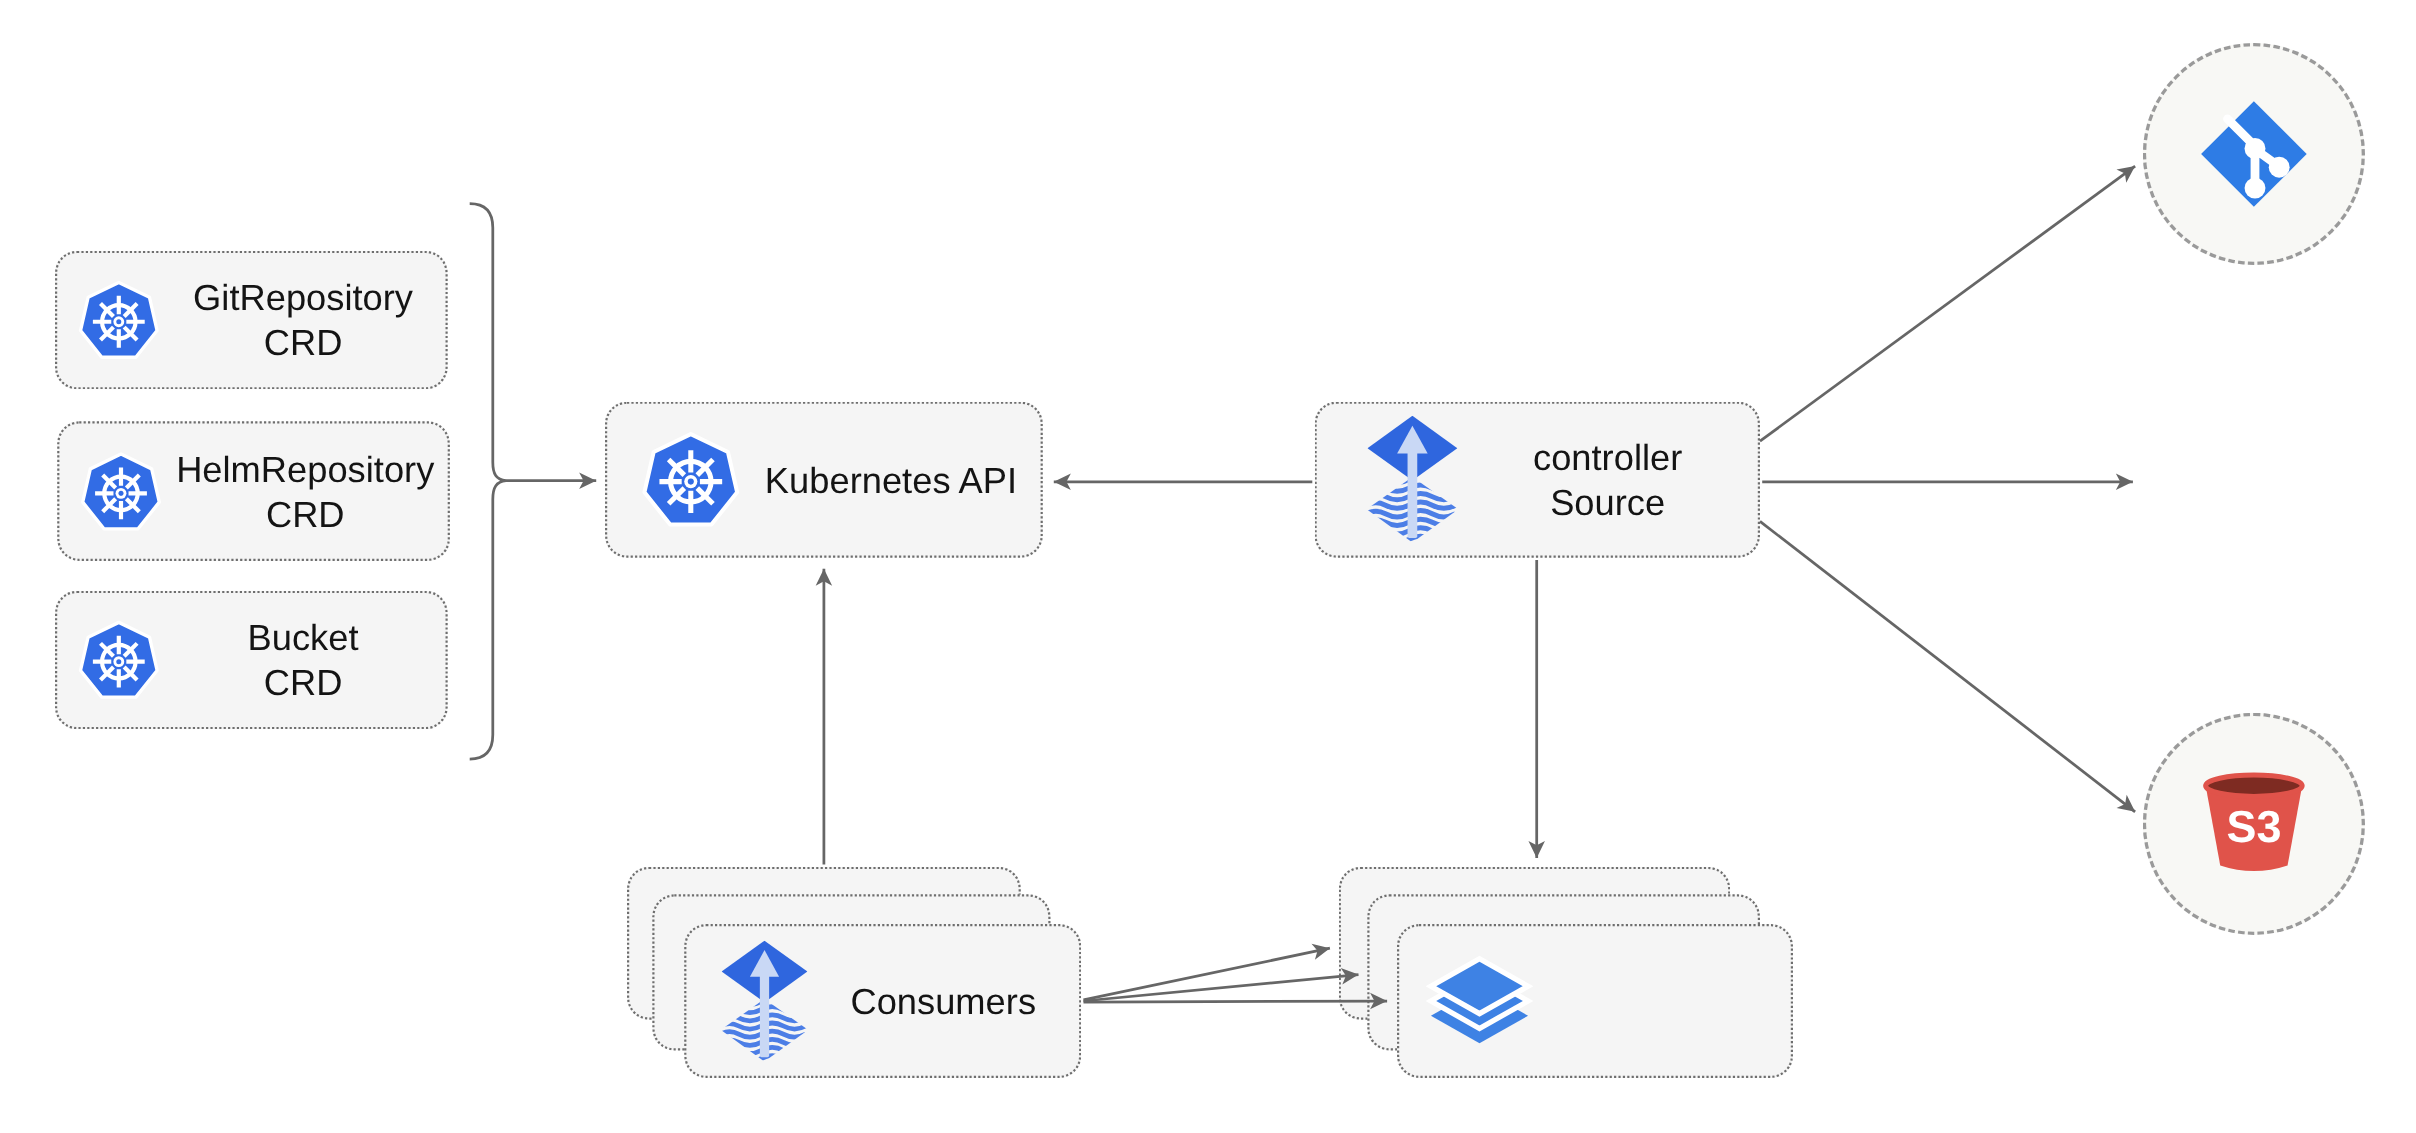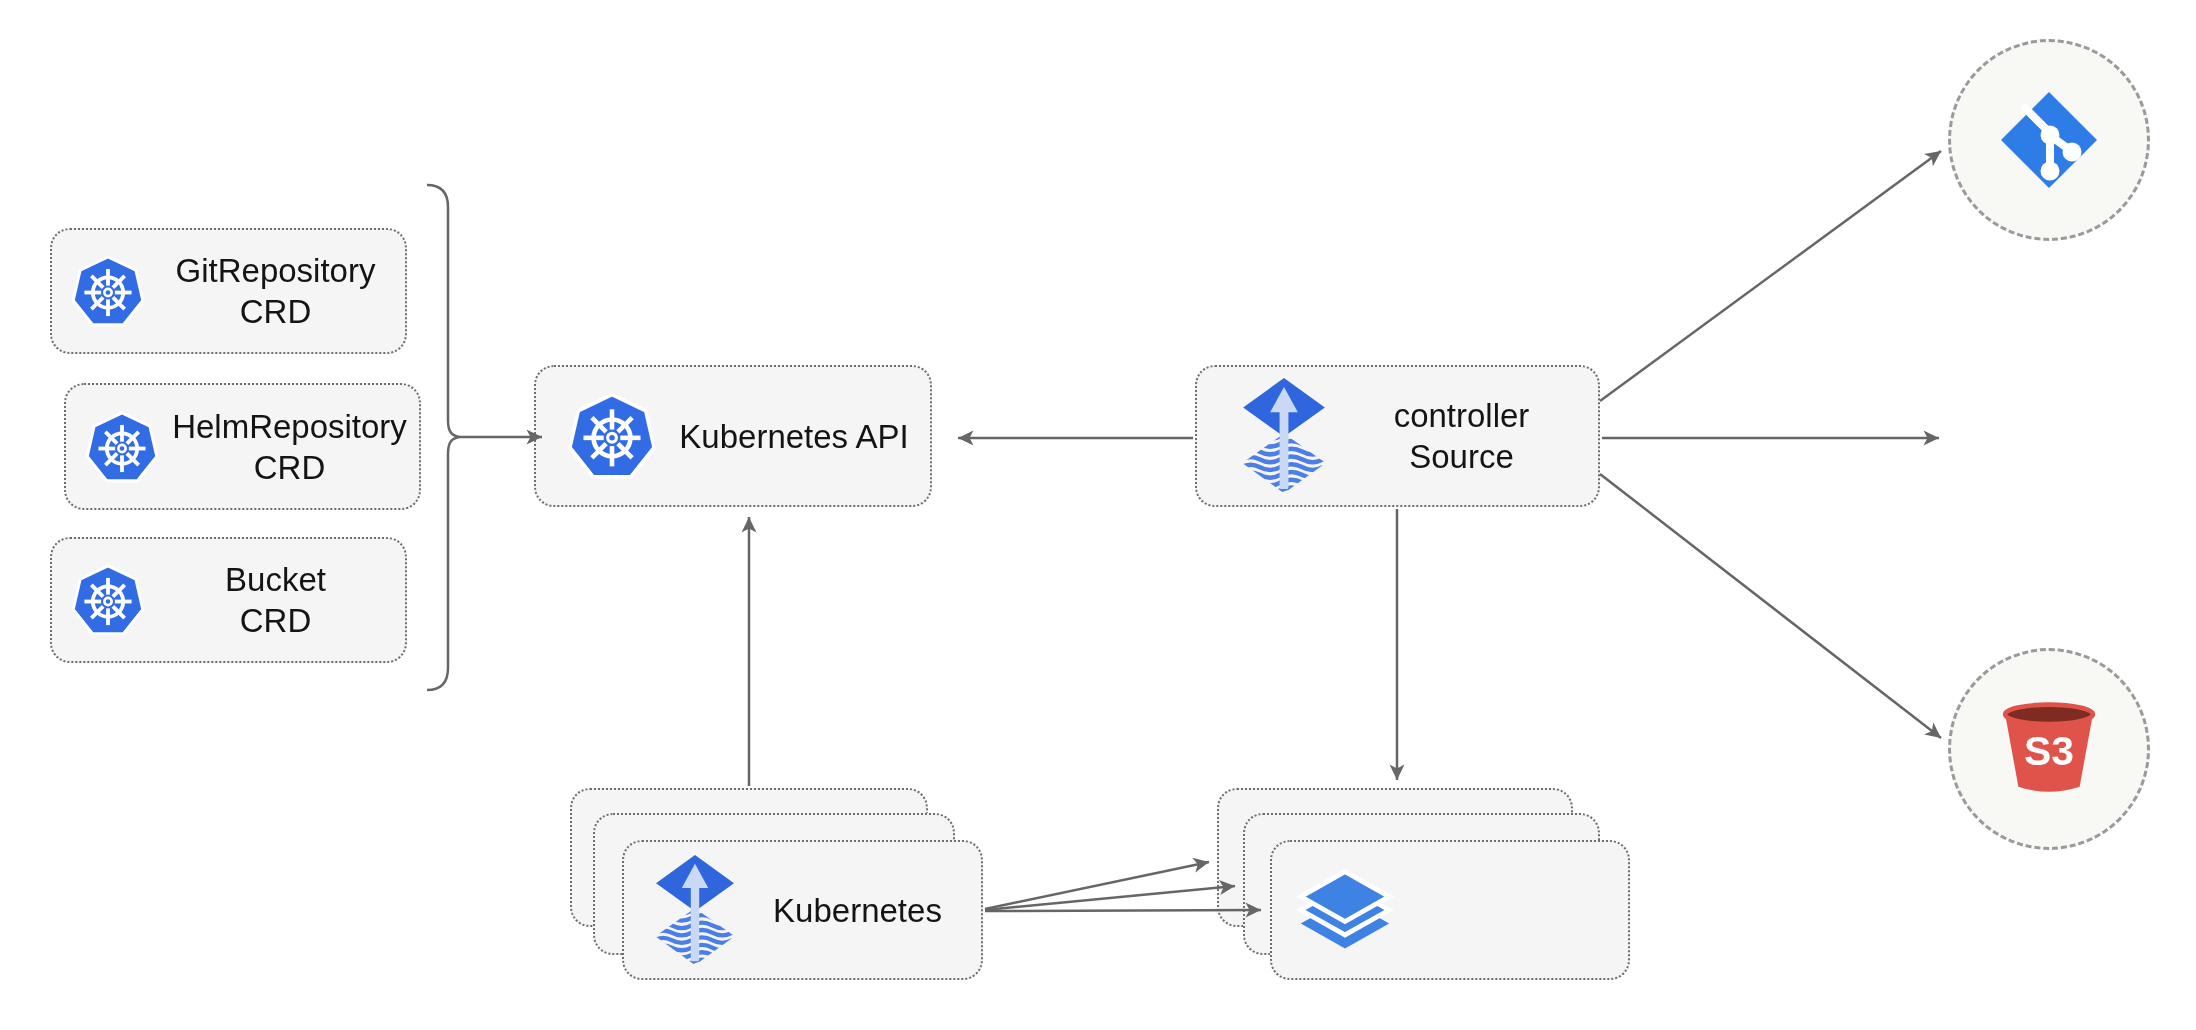--- a/index.html
+++ b/index.html
@@ -106,41 +106,41 @@
   <div class="box" style="left:50px;top:228px;width:357px;height:126px">
     <svg class="icon-slot" style="margin-left:18px" width="76" height="76" viewBox="0 0 100 100">
         <use href="#k8slogo"></use>
       </svg>
     <div class="box-label">
       <span>GitRepository</span>
       <span>CRD</span>
     </div>
   </div>
 
-  <div class="box" style="left:64px;top:383px;width:357px;height:127px">
+  <div class="box" style="left:52px;top:383px;width:357px;height:127px">
     <svg class="icon-slot" style="margin-left:18px" width="76" height="76" viewBox="0 0 100 100">
         <use href="#k8slogo"></use>
       </svg>
     <div class="box-label">
       <span>HelmRepository</span>
       <span>CRD</span>
     </div>
   </div>
 
   <div class="box" style="left:50px;top:537px;width:357px;height:126px">
     <svg class="icon-slot" style="margin-left:18px" width="76" height="76" viewBox="0 0 100 100">
         <use href="#k8slogo"></use>
       </svg>
     <div class="box-label">
       <span>Bucket</span>
       <span>CRD</span>
     </div>
   </div>
 
-  <div class="box" style="left:534px;top:365px;width:398px;height:142px">
+  <div class="box" style="left:550px;top:365px;width:398px;height:142px">
     <svg class="icon-slot" style="margin-left:30px" width="92" height="92" viewBox="0 0 100 100">
         <use href="#k8slogo"></use>
       </svg>
     <div class="box-label">
       <span>Kubernetes API</span>
     </div>
   </div>
 
   <div class="box" style="left:1195px;top:365px;width:405px;height:142px">
     <svg class="icon-slot" style="margin-left:46px" width="82" height="116" viewBox="0 0 100 142">
@@ -152,21 +152,21 @@
     </div>
   </div>
 
   <div class="stack-layer" style="left:570px;top:788px;width:358px;height:139px"></div>
   <div class="stack-layer" style="left:593px;top:813px;width:362px;height:142px"></div>
   <div class="box" style="left:622px;top:840px;width:361px;height:140px">
     <svg class="icon-slot" style="margin-left:32px" width="78" height="111" viewBox="0 0 100 142">
         <use href="#fluxlogo"></use>
       </svg>
     <div class="box-label">
-      <span>Kubernetes</span>
+      <span>Consumers</span>
     </div>
   </div>
 
   <div class="stack-layer" style="left:1217px;top:788px;width:356px;height:139px"></div>
   <div class="stack-layer" style="left:1243px;top:813px;width:357px;height:142px"></div>
   <div class="box" style="left:1270px;top:840px;width:360px;height:140px">
     <svg class="icon-slot" style="margin-left:24px" width="98" height="96" viewBox="0 0 100 100">
       <polygon points="50,38 96,64 50,90 4,64" fill="#3E82E4"></polygon>
       <polygon points="50,24 96,50 50,76 4,50" fill="#3E82E4" stroke="#ffffff" stroke-width="5"></polygon>
       <polygon points="50,10 96,36 50,62 4,36" fill="#3E82E4" stroke="#ffffff" stroke-width="5"></polygon>

